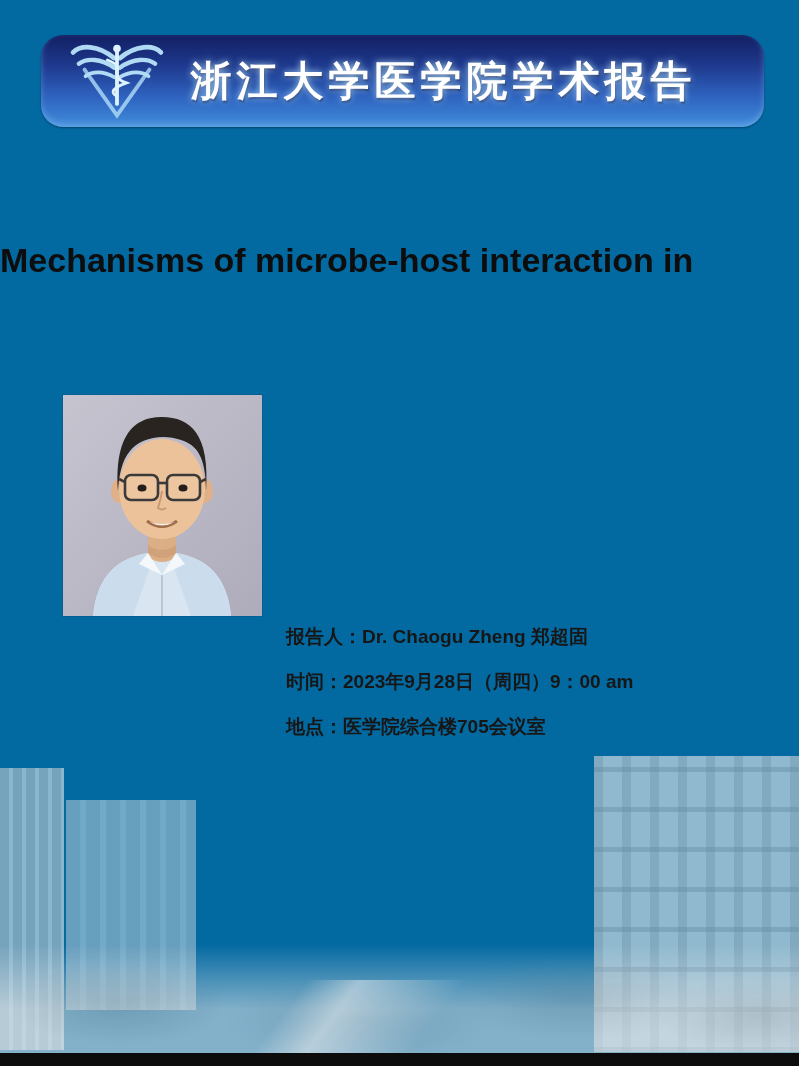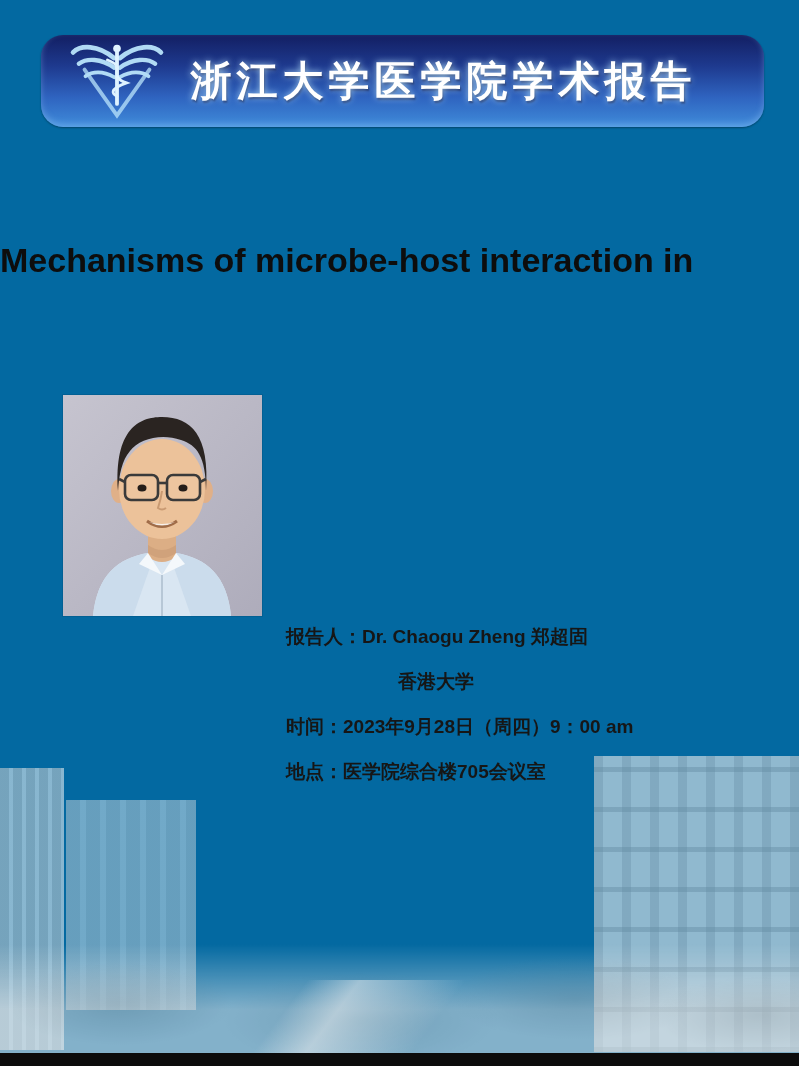--- a/index.html
+++ b/index.html
@@ -145,19 +145,18 @@
       <ellipse cx="79" cy="93" rx="4.5" ry="3.5" fill="#241d19"></ellipse>
       <ellipse cx="120" cy="93" rx="4.5" ry="3.5" fill="#241d19"></ellipse>
       <path d="M99 96 C 98 104 96 110 95 113 Q 99 116 103 113" stroke="#c99a72" stroke-width="2" fill="none"></path>
       <path d="M84 126 Q 99 137 114 126" stroke="#a06c48" stroke-width="3" fill="none"></path>
       <path d="M86 127 Q 99 134 112 127 Q 99 131 86 127 Z" fill="#fdfdfd" opacity=".85"></path>
     </svg>
   </div>
 
   <div class="details layer">
     <div class="detail-line">报告人：Dr. Chaogu Zheng 郑超固</div>
-    <div class="detail-line indent">香港大学</div>
     <div class="detail-line">时间：2023年9月28日（周四）9：00 am</div>
     <div class="detail-line">地点：医学院综合楼705会议室</div>
   </div>
 
   <div class="bottom-bar"></div>
 </div>
 
 </body></html>

